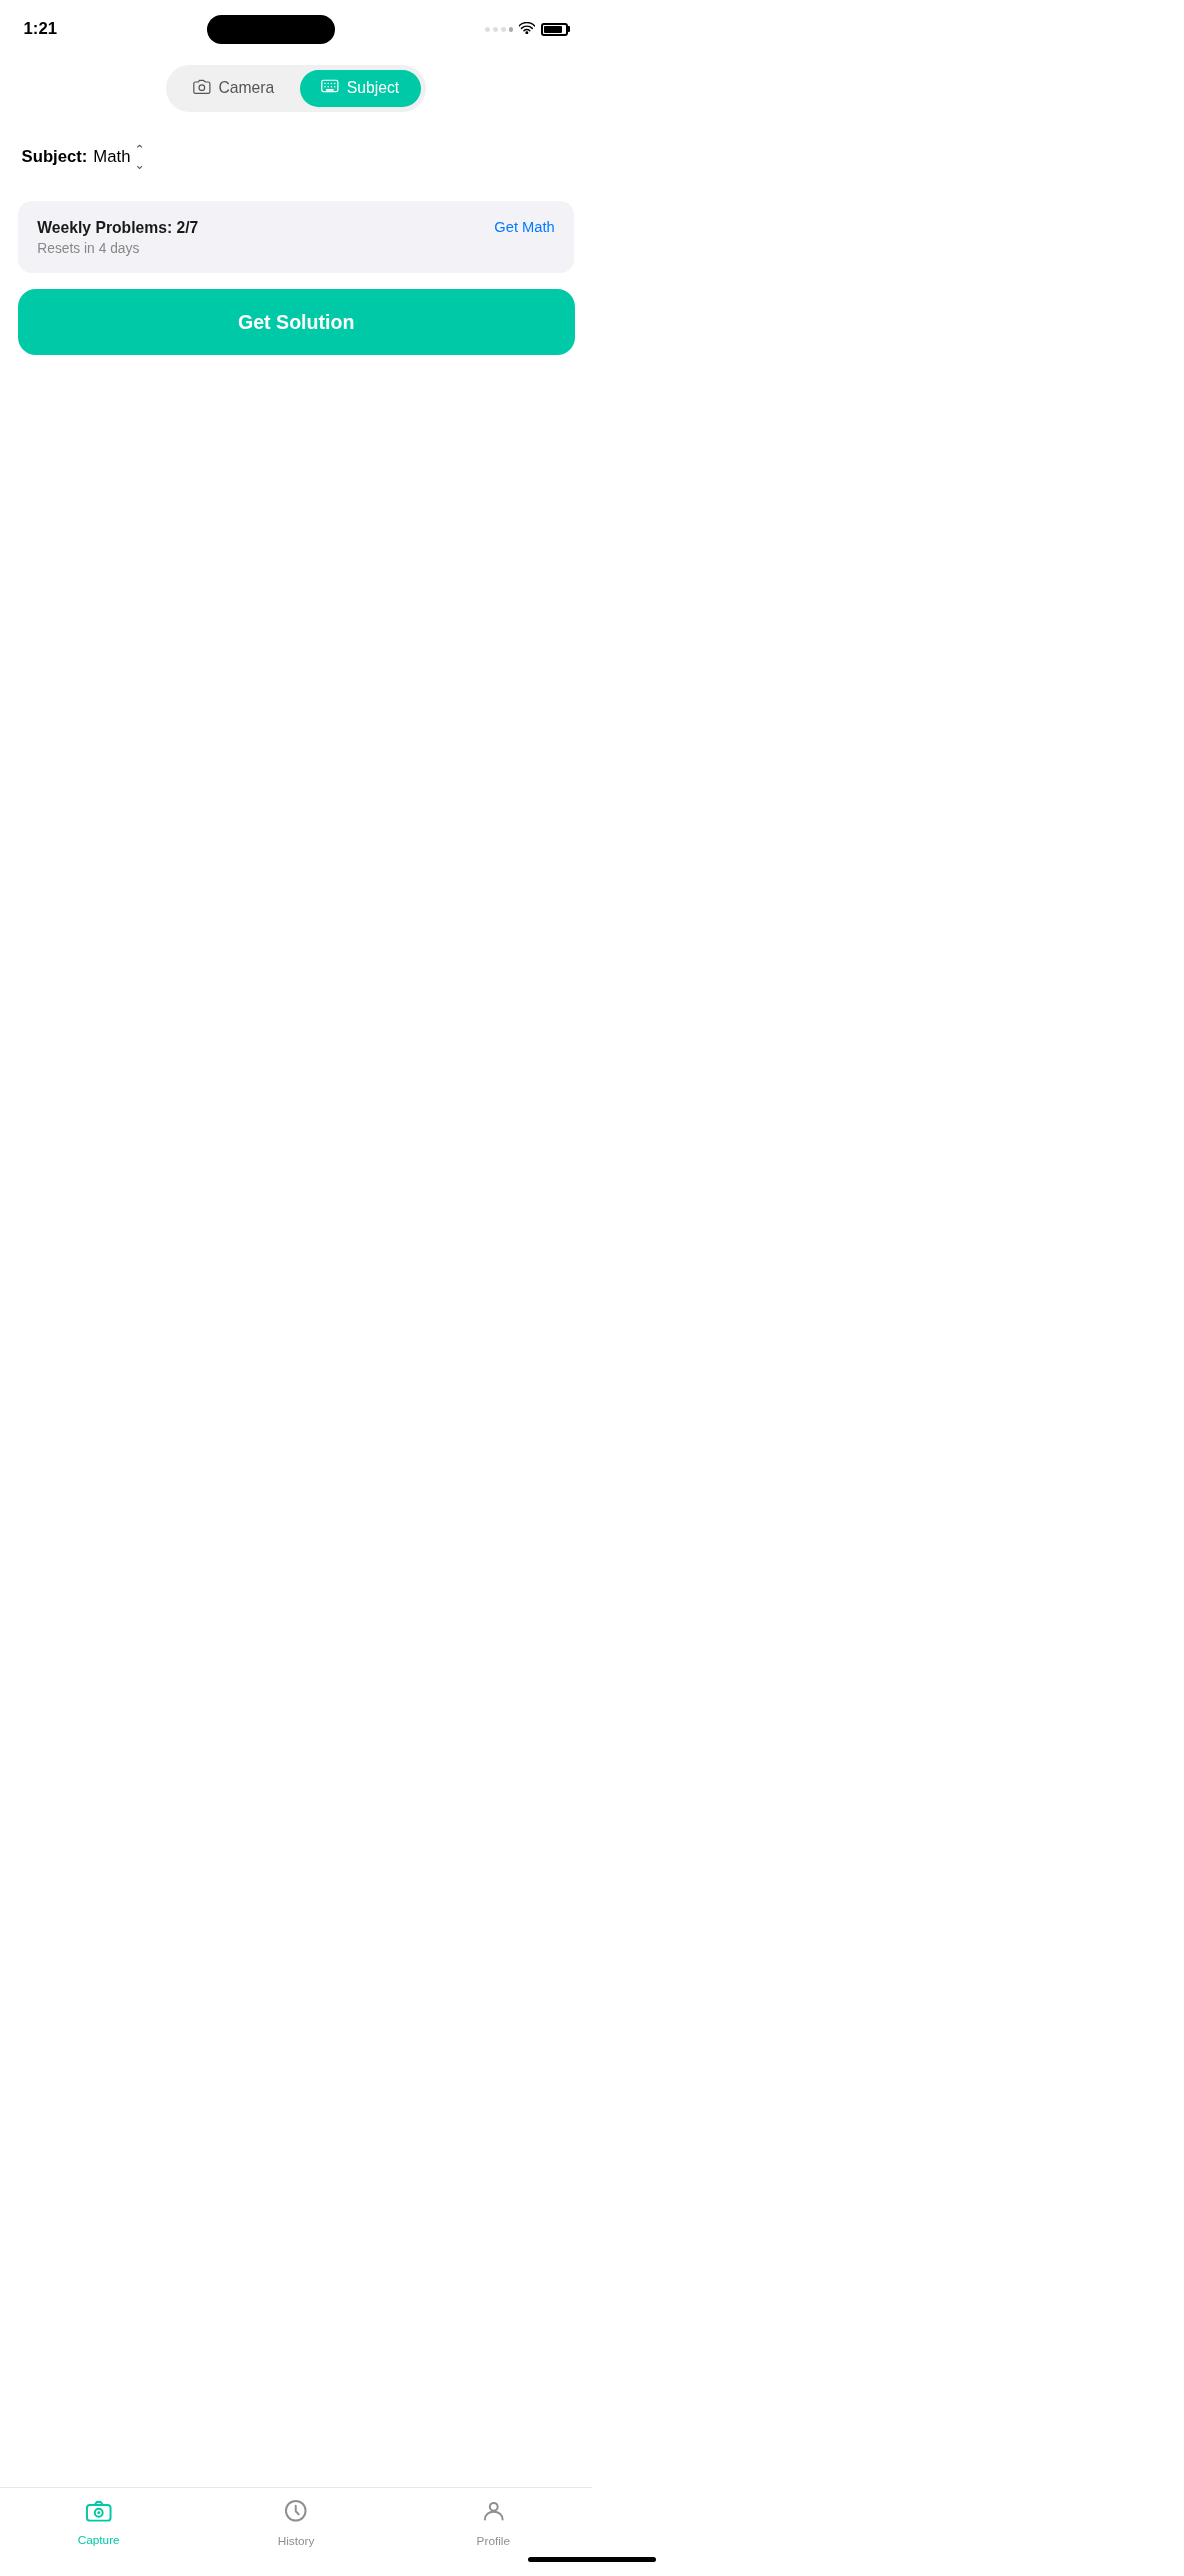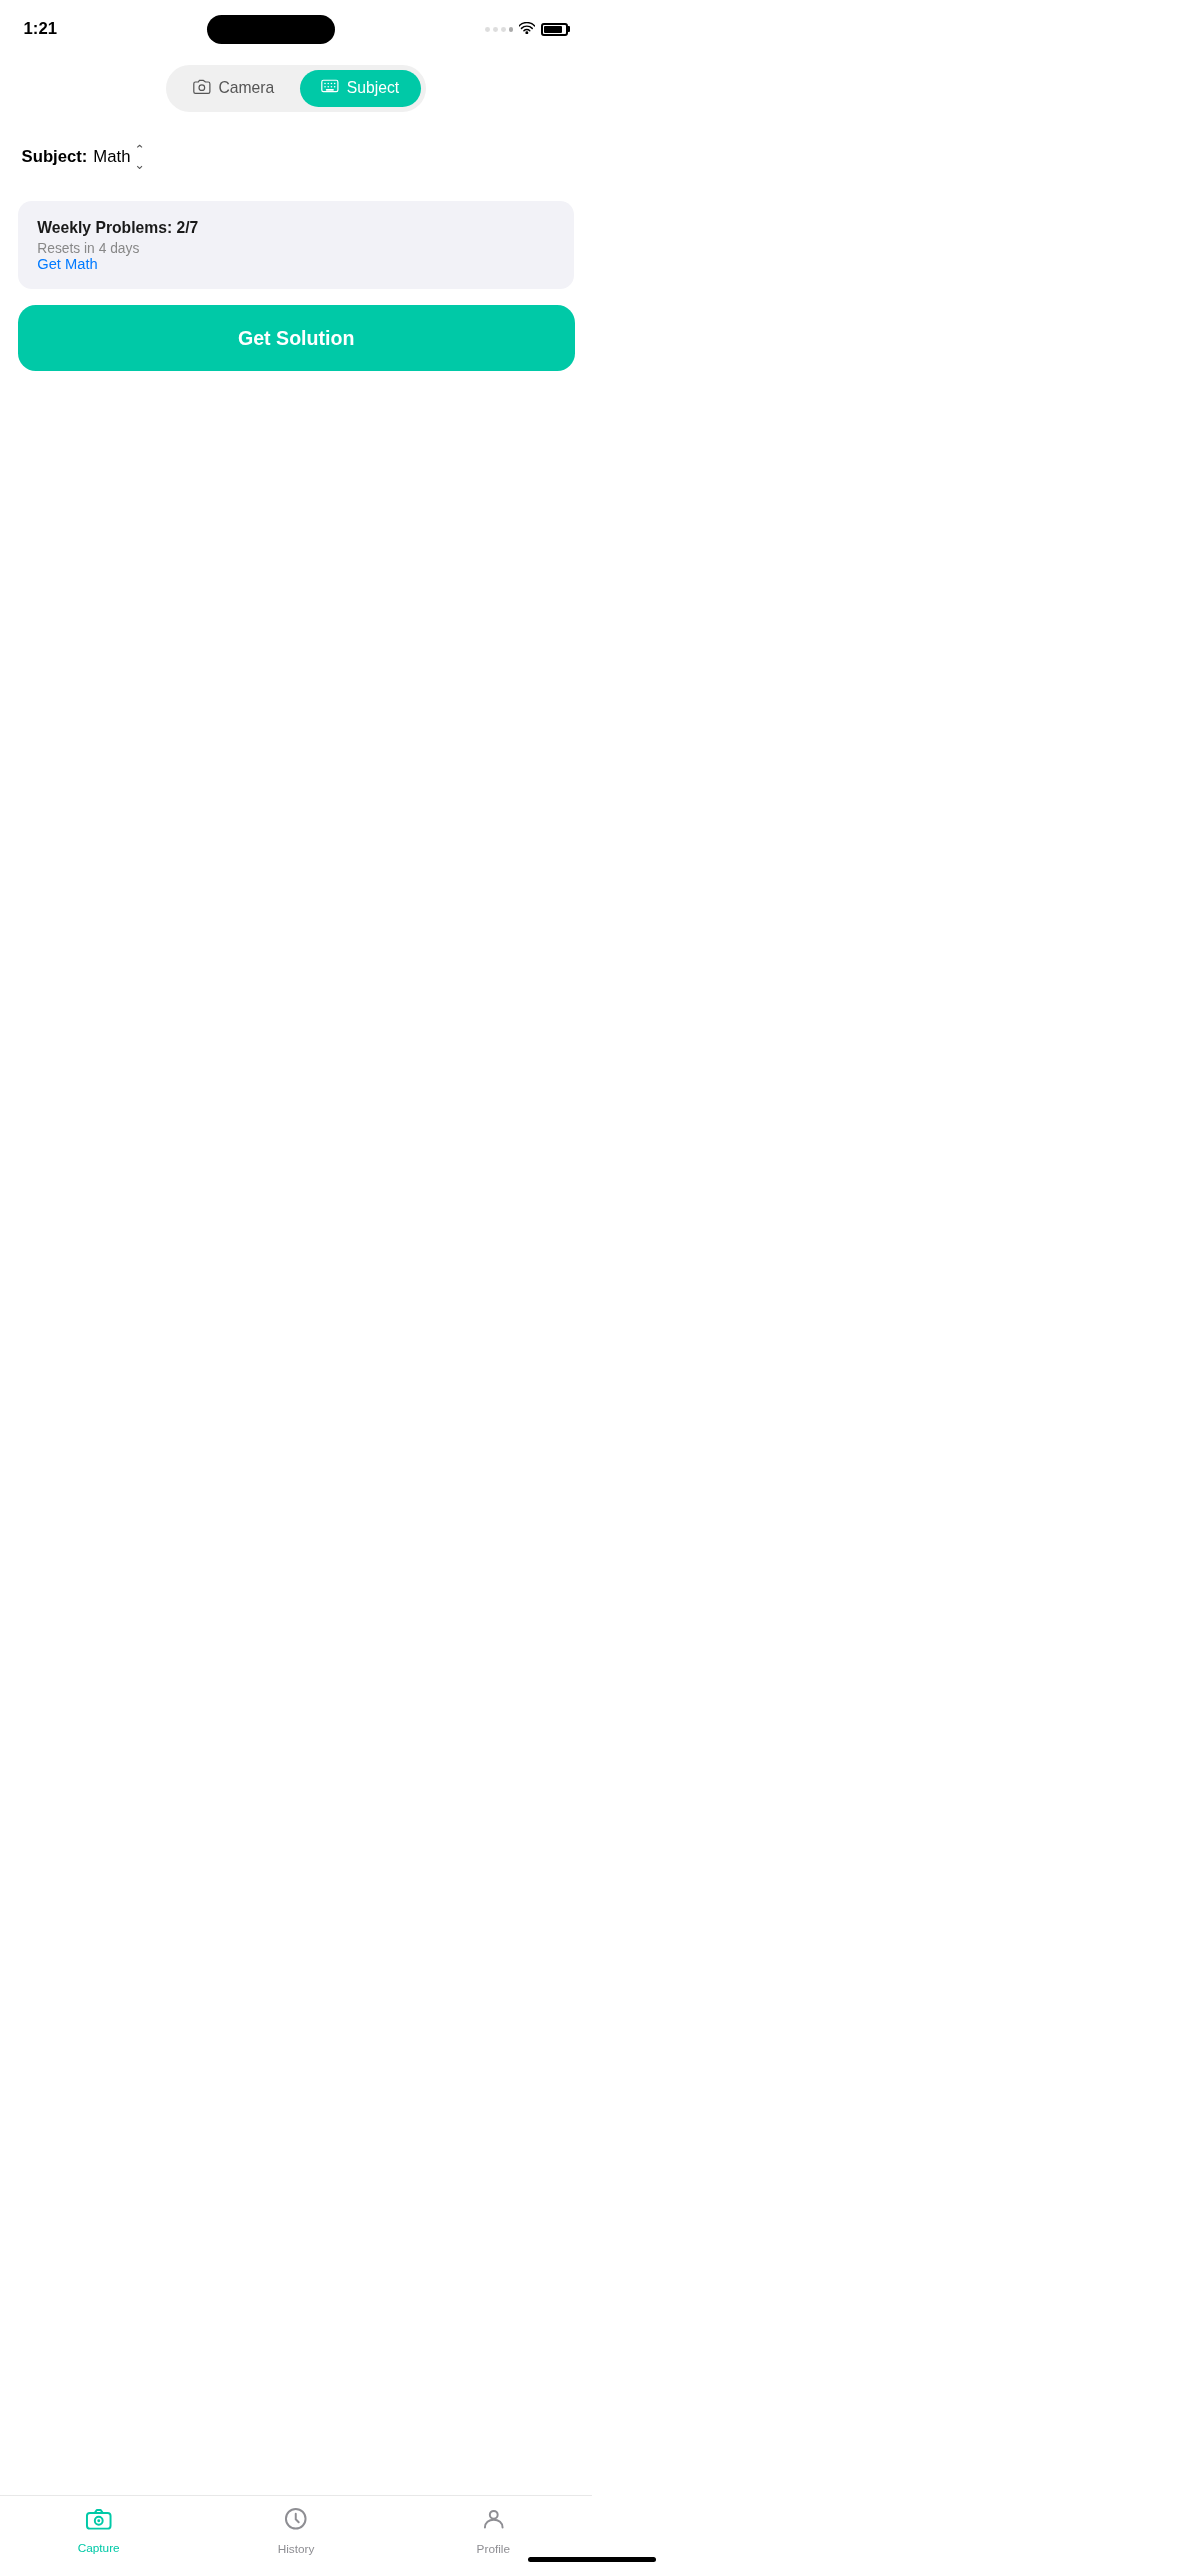--- a/index.html
+++ b/index.html
@@ -185,21 +185,20 @@
 
     
     .weekly-banner {
       margin: 15.7px 17.7px;
       background: #f2f2f7;
       border-radius: 13.8px;
       padding: 17.7px 19.6px;
       display: flex;
       align-items: flex-start;
       justify-content: space-between;
-      flex-direction: column;
     }
 
     .weekly-info {
       display: flex;
       flex-direction: column;
       gap: 3.9px;
     }
 
     .weekly-title {
       font-size: 15.7px;
@@ -234,21 +233,21 @@
       font-weight: 700;
       border: none;
       border-radius: 17.7px;
       cursor: pointer;
       text-align: center;
     }
 
     
     .bottom-nav {
       position: fixed;
-      bottom: 0;
+      bottom: 8px;
       left: 0;
       width: 592px;
       background: #fff;
       border-top: 1px solid #e8e8e8;
       display: flex;
       align-items: center;
       justify-content: space-around;
       padding: 9.8px 0 19.6px;
     }
 

